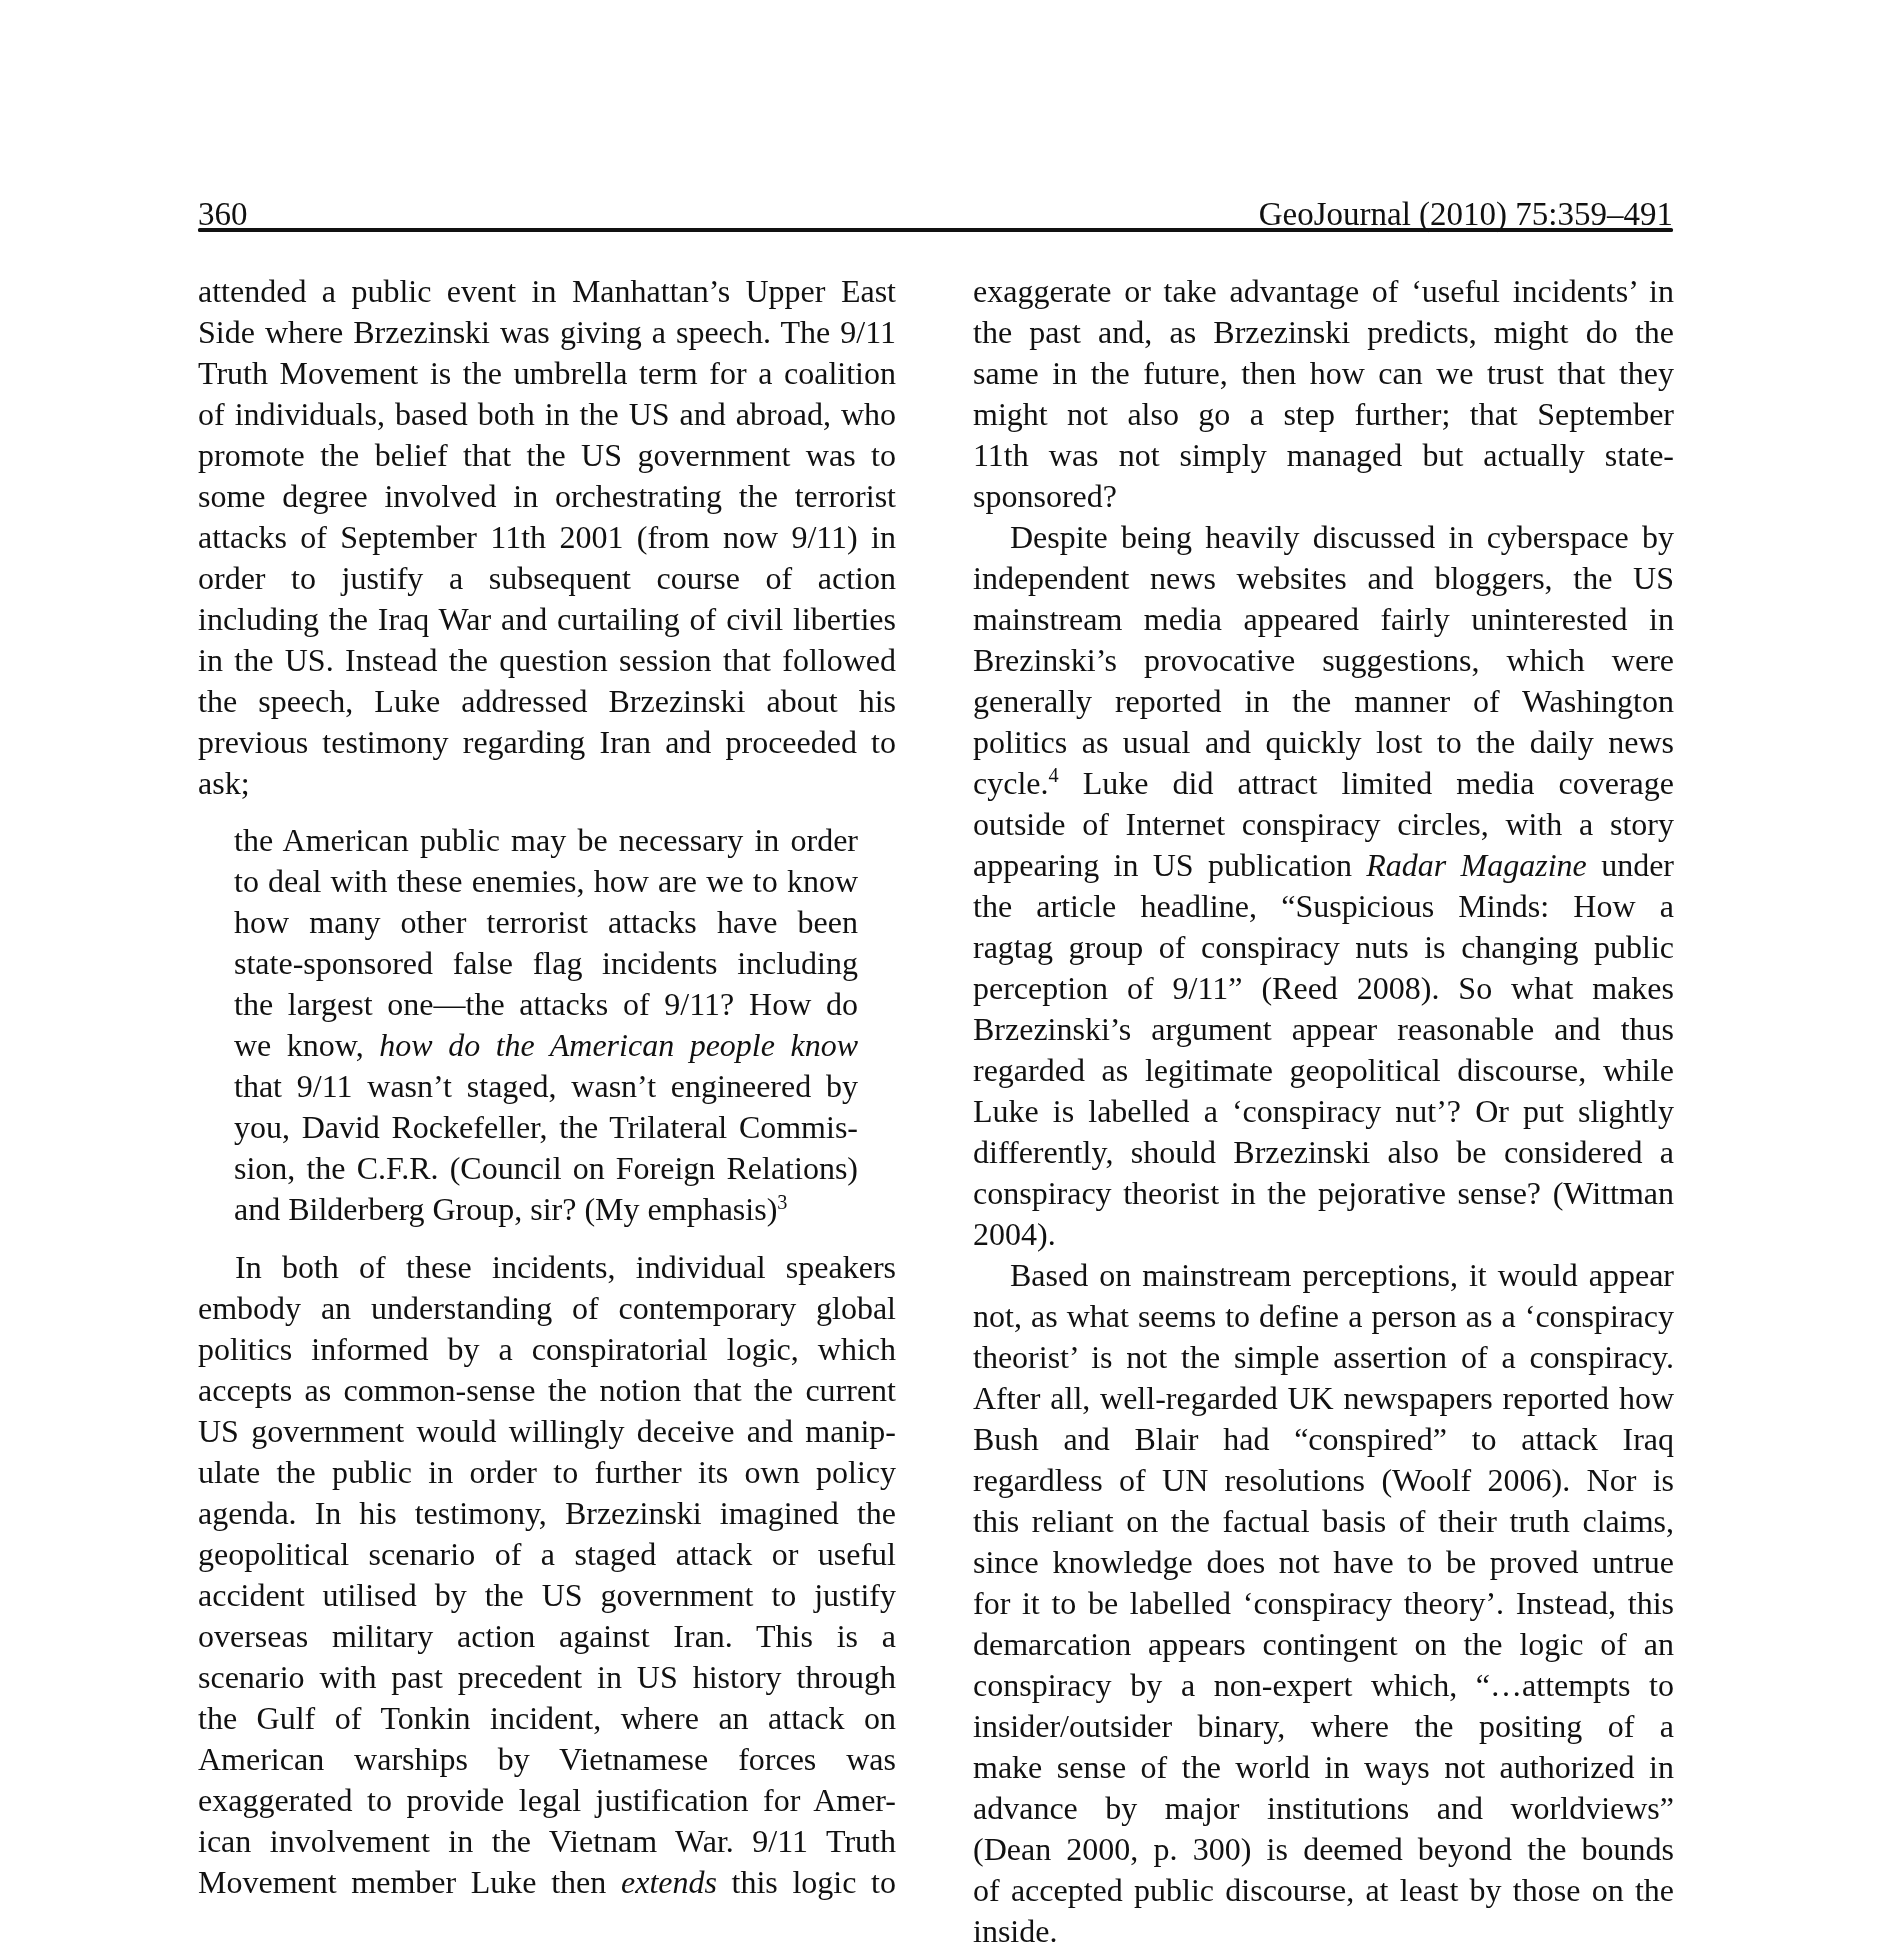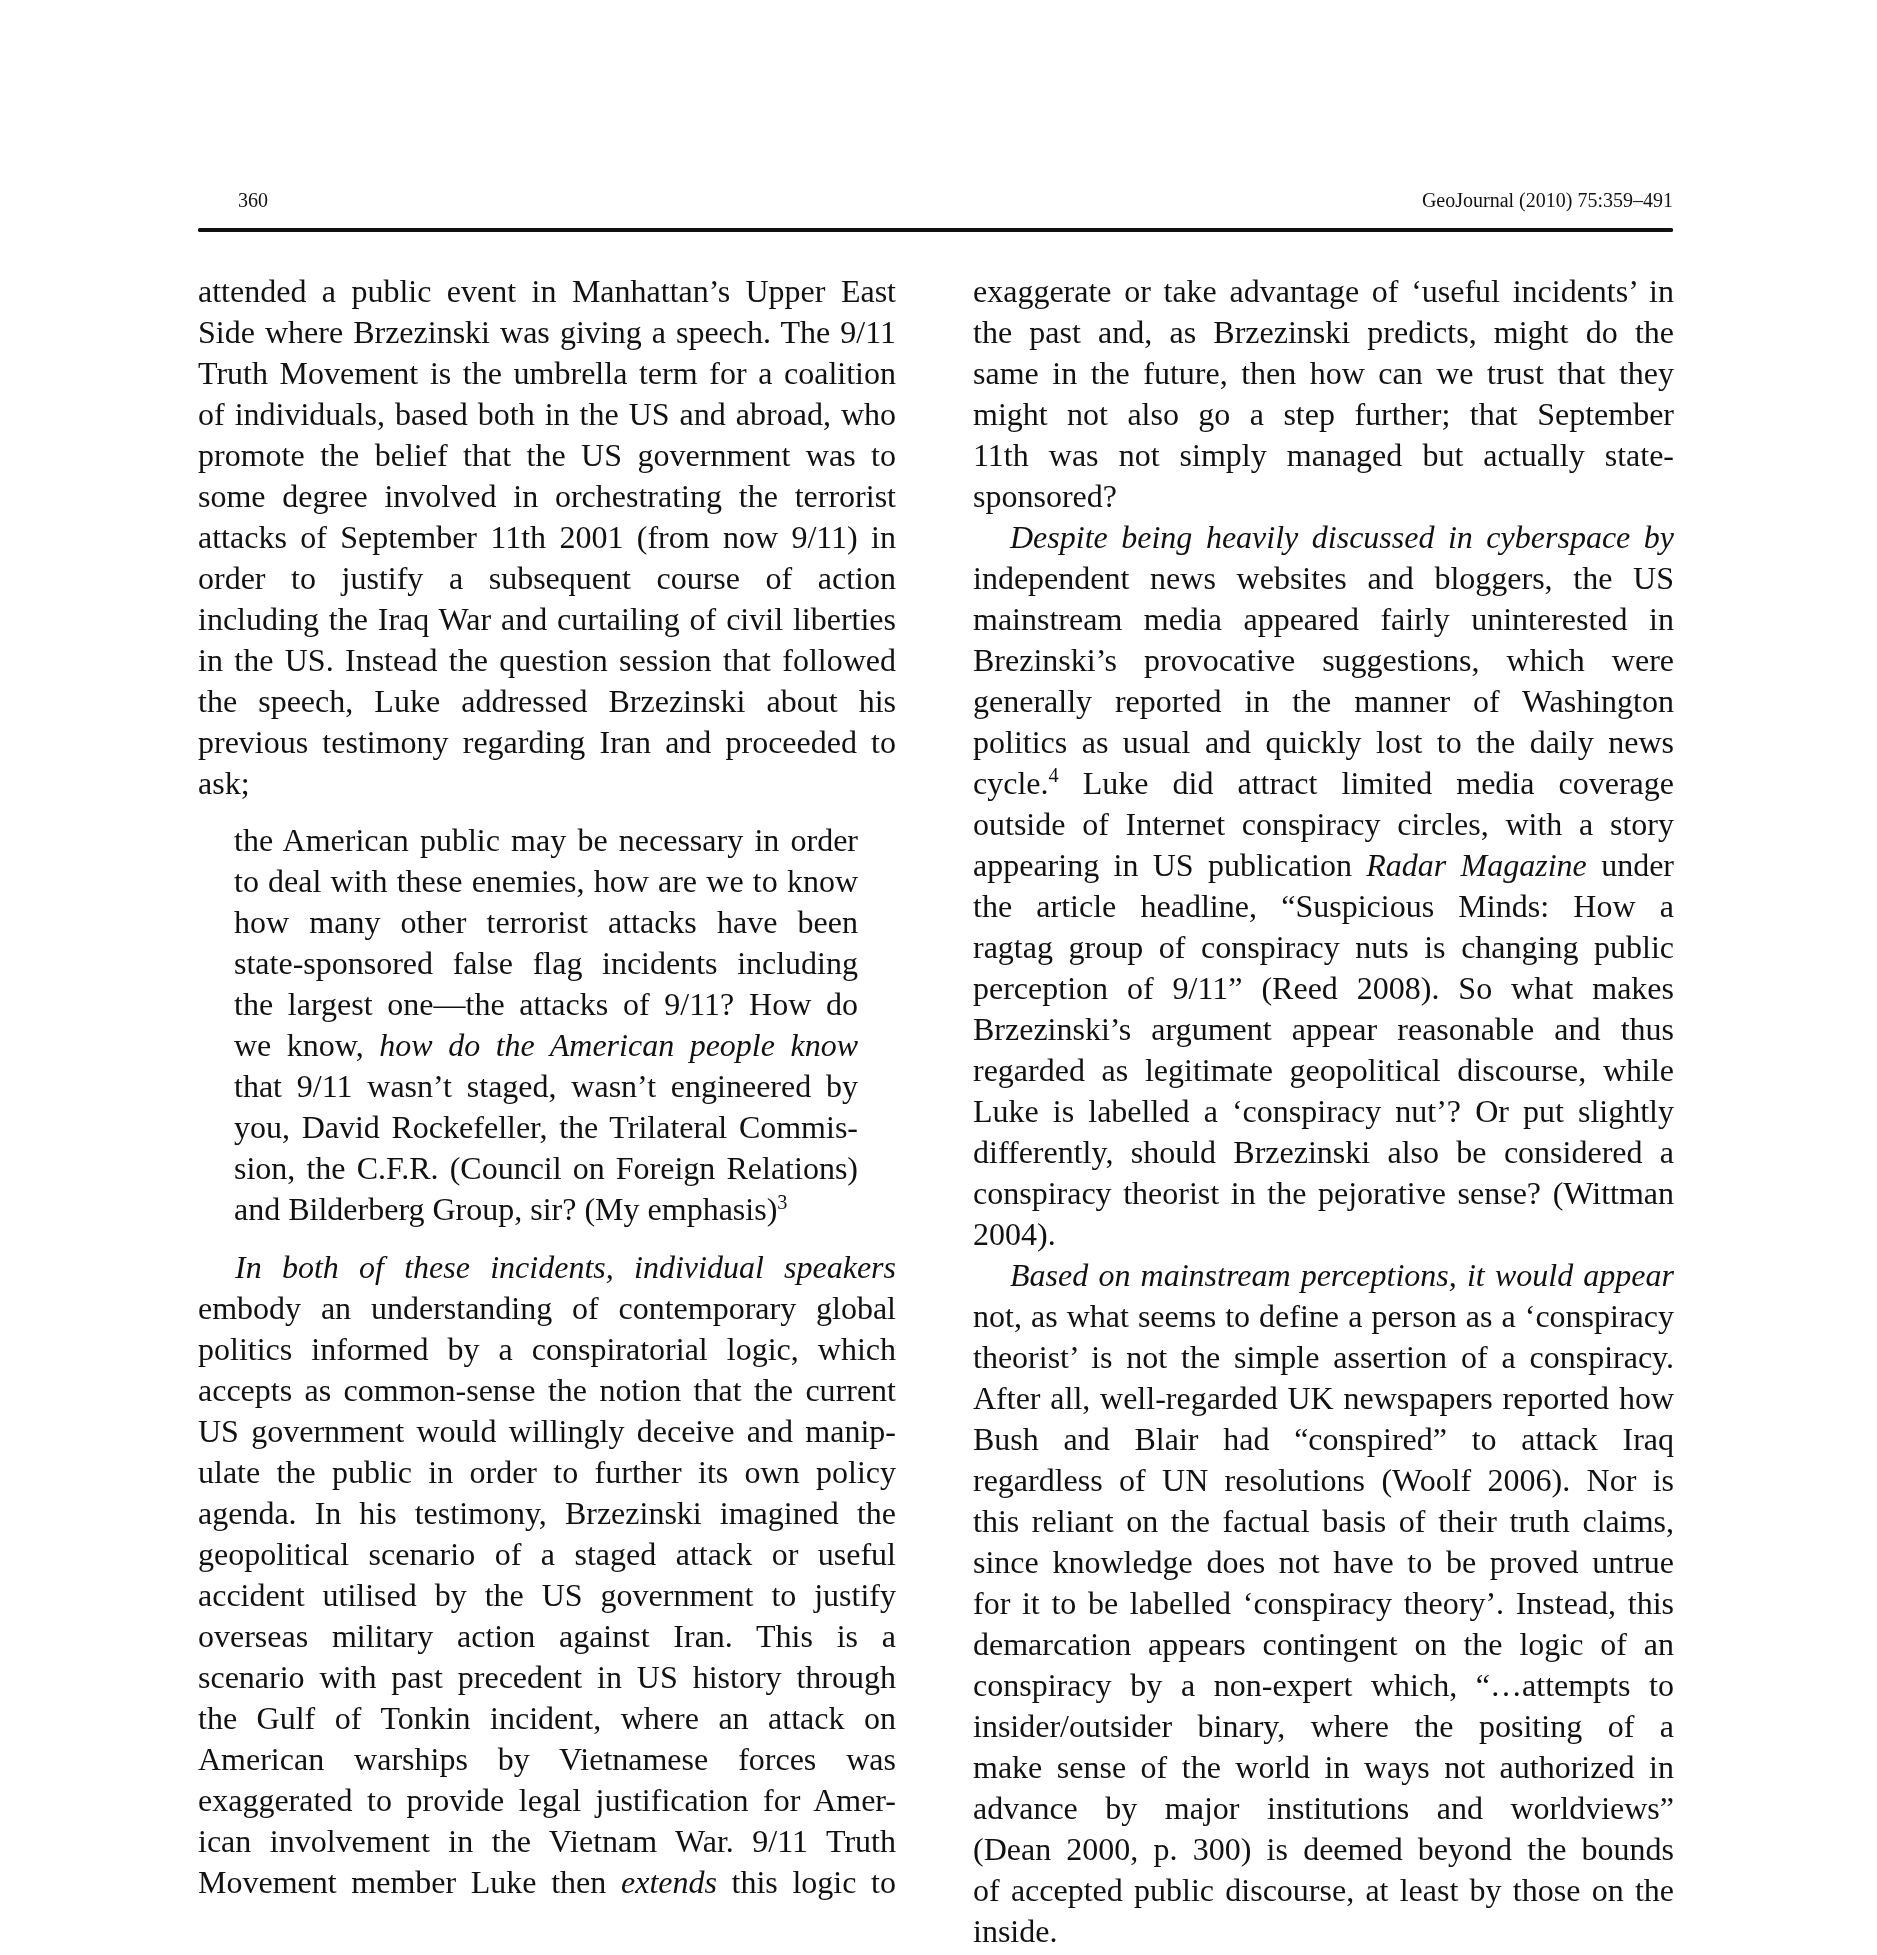--- a/index.html
+++ b/index.html
@@ -1,27 +1,27 @@
 <!DOCTYPE html>
 <html style="font-size:6.3px"><head>
 <meta charset="utf-8">
 <style>
   html, body { margin:0; padding:0; background:#ffffff; }
   body { width:1877px; height:2809px; position:relative; overflow:hidden; color:#111; font-family:"Liberation Serif", "DejaVu Serif", serif; }
   .abs { position:absolute; }
-  .hdr { font-size:20px; line-height:28px; top:186px;margin-left:40px; }
+  .hdr { font-size:33px; line-height:28px; top:200px; }
   .hdr-left { left:198px; }
   .hdr-right { right:204px; text-align:right; }
   .rule { left:198px; top:228px; width:1475px; height:4.3px; background:#111; border-radius:1.6px; }
   .col { position:absolute; font-size:32px; line-height:41px; }
   .col-left { left:198px; top:271px; width:698px; }
   .col-right { left:973px; top:271px; width:701px; }
   .ln { display:block; white-space:nowrap; text-align:justify; text-align-last:justify; height:41px; overflow:visible; }
   .ln.last { text-align-last:left; }
-  .ln.indent { padding-left:37px;font-style:italic; }
+  .ln.indent { padding-left:37px; }
   .bq { margin:16.4px 38px 16.4px 36px; }
   i, .it { font-style:italic; }
   sup { font-size:20.3px; line-height:0; vertical-align:0; position:relative; top:-11.7px; }
 </style>
 </head>
 <body>
 
 <div class="abs hdr hdr-left">360</div>
 <div class="abs hdr hdr-right">GeoJournal (2010) 75:359–491</div>
 <div class="abs rule"></div>

